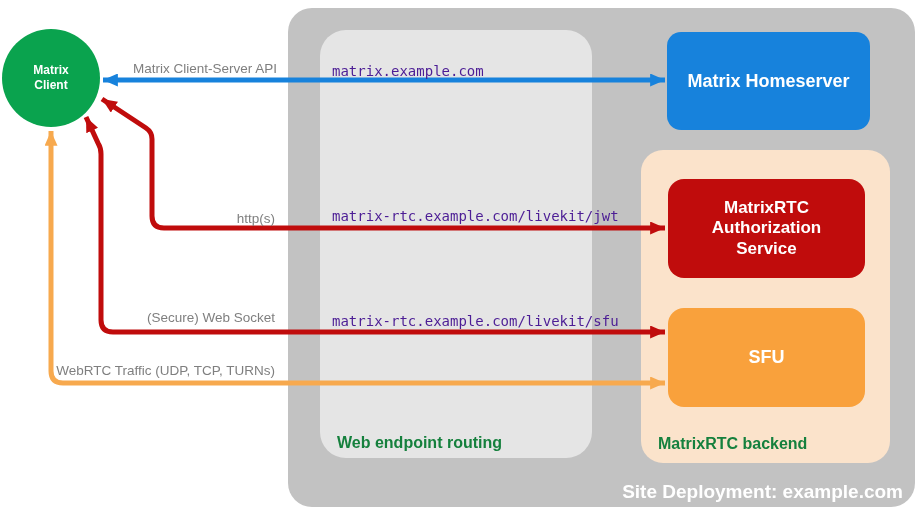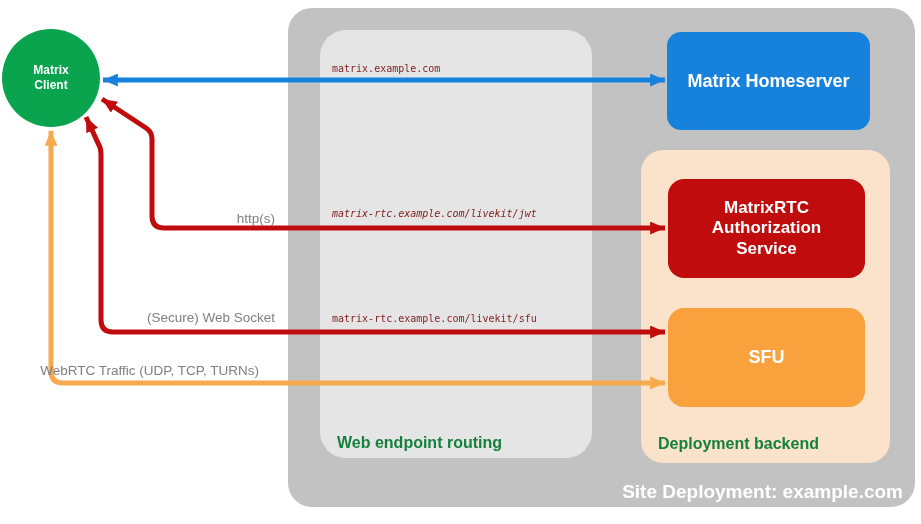--- a/index.html
+++ b/index.html
@@ -56,21 +56,21 @@
   }
 
   
   #arrows{position:absolute;left:0;top:0;z-index:4;pointer-events:none;}
 
   
   .edge-label{
     color:#7f7f7f;font-size:13.5px;z-index:5;white-space:nowrap;text-align:right;
   }
   .edge-url{
-    color:#7f1d1d;font-size:10px;z-index:5;white-space:nowrap;
+    color:#4c1d95;font-size:14px;z-index:5;white-space:nowrap;
     font-family:"DejaVu Sans Mono","Liberation Mono",monospace;
   }
 </style>
 </head>
 <body>
 
 <div id="canvas">
 
   <div class="abs outer-box"></div>
   <div class="abs routing-box"></div>
@@ -93,25 +93,26 @@
       <marker id="arrow-orange" viewBox="0 0 16 14" refX="16" refY="7" markerWidth="15" markerHeight="13" markerUnits="userSpaceOnUse" orient="auto-start-reverse">
         <path d="M0,0 L16,7 L0,14 Z" fill="#f7a94e"></path>
       </marker>
     </defs>
     <path d="M 103,80 L 665,80" stroke="#1782dc" stroke-width="5" fill="none" marker-start="url(#arrow-blue)" marker-end="url(#arrow-blue)"></path>
     <path d="M 102,99 L 146,128 Q 152,132 152,139 L 152,216 Q 152,228 164,228 L 665,228" stroke="#c00c0c" stroke-width="5" fill="none" marker-start="url(#arrow-red)" marker-end="url(#arrow-red)"></path>
     <path d="M 86,117 L 98,143 Q 101,148 101,154 L 101,320 Q 101,332 113,332 L 665,332" stroke="#c00c0c" stroke-width="5" fill="none" marker-start="url(#arrow-red)" marker-end="url(#arrow-red)"></path>
     <path d="M 51,131 L 51,371 Q 51,383 63,383 L 665,383" stroke="#f7a94e" stroke-width="5" fill="none" marker-start="url(#arrow-orange)" marker-end="url(#arrow-orange)"></path>
   </svg>
 
+  <div class="abs edge-label" style="right:644px;top:61px;">Matrix Client-Server API</div>
   <div class="abs edge-label" style="right:646px;top:211px;">http(s)</div>
   <div class="abs edge-label" style="right:646px;top:310px;">(Secure) Web Socket</div>
-  <div class="abs edge-label" style="right:662px;top:363px;text-align:right;">WebRTC Traffic (UDP, TCP, TURNs)</div>
+  <div class="abs edge-label" style="right:646px;top:363px;text-align:right;">WebRTC Traffic (UDP, TCP, TURNs)</div>
 
   <div class="abs edge-url" style="left:332px;top:63px;">matrix.example.com</div>
-  <div class="abs edge-url" style="left:332px;top:208px;font-style:italic;">matrix-rtc.example.com/livekit/jwt</div>
+  <div class="abs edge-url" style="left:332px;top:208px;">matrix-rtc.example.com/livekit/jwt</div>
   <div class="abs edge-url" style="left:332px;top:313px;">matrix-rtc.example.com/livekit/sfu</div>
 
   <div class="abs container-label" style="left:337px;top:434px;">Web endpoint routing</div>
-  <div class="abs container-label" style="left:658px;top:435px;">Deployment backend</div>
+  <div class="abs container-label" style="left:658px;top:435px;">MatrixRTC backend</div>
   <div class="abs site-label">Site Deployment: example.com</div>
 
 </div>
 
 </body></html>

